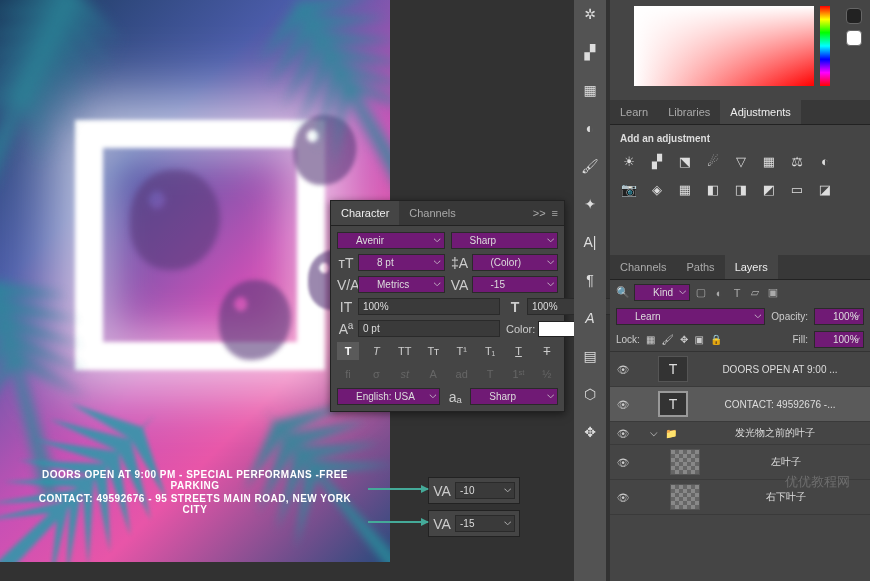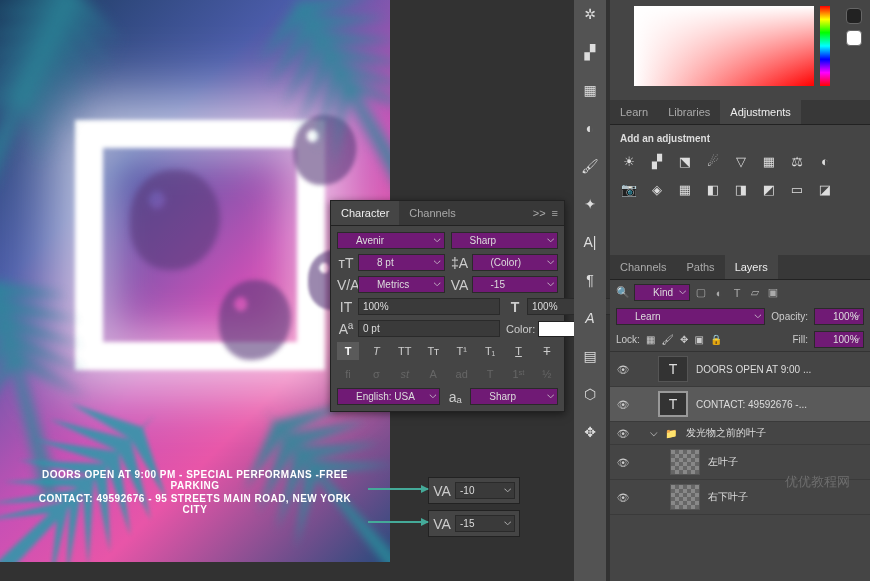--- a/index.html
+++ b/index.html
@@ -45,21 +45,21 @@
 .layers-blend { display: flex; align-items: center; padding: 3px 6px; gap: 6px; font-size: 10px; }
 .layers-lock { display: flex; align-items: center; padding: 3px 6px; gap: 6px; font-size: 10px; border-bottom: 1px solid #333; }
 .layer-list { flex: 1; overflow-y: auto; }
 .layer-row { display: flex; align-items: center; padding: 4px 6px; gap: 8px; border-bottom: 1px solid #3a3a3a; font-size: 10px; }
 .layer-row.selected { background: #5a5a5a; }
 .eye { width: 14px; text-align: center; color: #ccc; }
 .layer-thumb { width: 30px; height: 26px; background: #333; display: flex; align-items: center; justify-content: center; font-size: 14px; border: 1px solid #555; }
 .layer-thumb.text { color: #ddd; }
 .layer-thumb.selected { border: 2px solid #999; }
 .layer-thumb.img { background: repeating-conic-gradient(#666 0 25%, #888 0 50%) 0 0/8px 8px; }
-.layer-name { flex: 1; color: #ddd; white-space: nowrap; overflow: hidden; text-overflow: ellipsis; }
+.layer-name { flex: 1; color: #ddd; white-space: nowrap; overflow: hidden; text-overflow: ellipsis; text-align: center; }
 .char-panel { position: absolute; left: 330px; top: 200px; width: 235px; background: #454545; border: 1px solid #222; box-shadow: 0 2px 8px rgba(0,0,0,0.5); }
 .char-header { display: flex; background: #383838; border-bottom: 1px solid #222; align-items: center; }
 .char-header .panel-tab { font-size: 11px; }
 .char-header .actions { margin-left: auto; padding: 0 6px; color: #aaa; display: flex; gap: 6px; font-size: 11px; }
 .char-body { padding: 6px; display: flex; flex-direction: column; gap: 5px; }
 .char-row { display: flex; gap: 6px; align-items: center; }
 .char-field { flex: 1; display: flex; align-items: center; gap: 3px; }
 .char-label { width: 18px; color: #ccc; font-size: 14px; text-align: center; }
 .char-input { flex: 1; background: #3a3a3a; border: 1px solid #2a2a2a; color: #ddd; font-size: 10px; padding: 2px 4px; min-width: 0; }
 .char-buttons { display: flex; gap: 3px; justify-content: space-between; }

